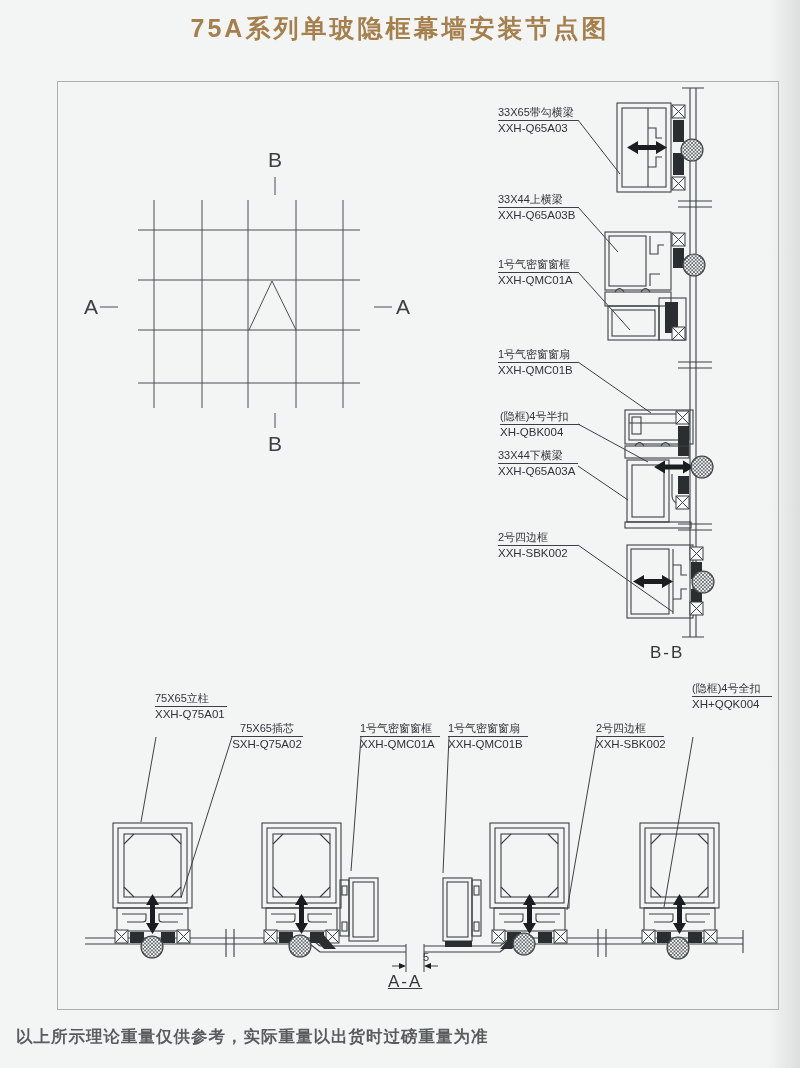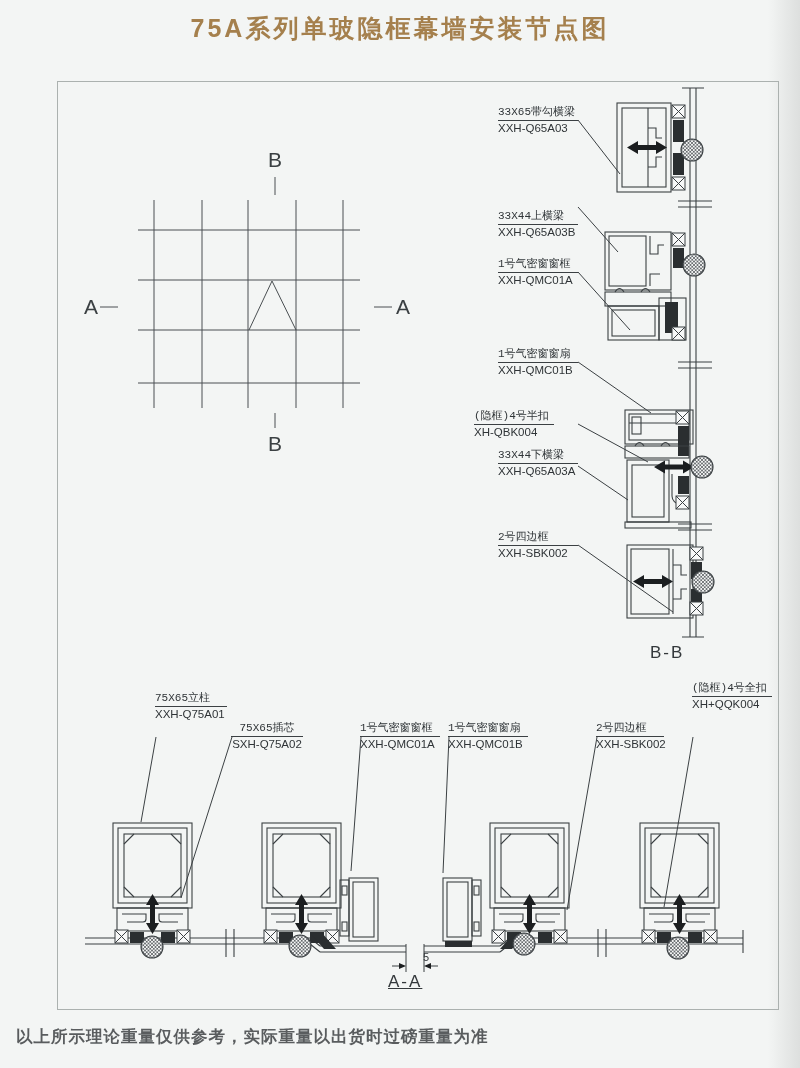--- a/index.html
+++ b/index.html
@@ -9,21 +9,21 @@
   #drawing-svg{position:absolute;left:0;top:0;}
   .page-title{position:absolute;left:0;top:12px;width:100%;text-align:center;
     font-size:25px;font-weight:bold;letter-spacing:3px;color:#a5804d;}
   .frame{position:absolute;left:57px;top:81px;width:720px;height:927px;
     border:1px solid #abb1af;}
   .footer-note{position:absolute;left:0;top:1026px;width:100%;text-align:left;
     font-size:16.5px;font-weight:bold;color:#595c5e;letter-spacing:1px;padding-left:16px;}
   .plan-letter{position:absolute;font-size:21px;color:#3b4043;}
   .sec-title{position:absolute;font-size:17px;color:#33383b;letter-spacing:2px;}
   .lbl{position:absolute;width:80px;font-size:11px;line-height:13px;color:#2f3437;}
-  .lbl .nm{display:block;border-bottom:1px solid #3b4043;padding-bottom:1px;white-space:nowrap;font-family:Liberation Mono, monospace;}
+  .lbl .nm{display:block;border-bottom:1px solid #3b4043;padding-bottom:1px;white-space:nowrap;}
   .lbl .cd{display:block;padding-top:1px;white-space:nowrap;font-size:11.5px;}
   .dim{position:absolute;font-size:11px;color:#33383b;}
 </style>
 </head>
 <body>
 
 <div id="page">
 
   <div class="page-title">75A系列单玻隐框幕墙安装节点图</div>
   <div class="frame"></div>
@@ -211,33 +211,33 @@
 
   <div class="plan-letter" style="left:268px;top:148px;">B</div>
   <div class="plan-letter" style="left:268px;top:432px;">B</div>
   <div class="plan-letter" style="left:84px;top:295px;">A</div>
   <div class="plan-letter" style="left:396px;top:295px;">A</div>
 
   <div class="lbl" style="left:498px;top:106px;">
     <span class="nm">33X65带勾横梁</span>
     <span class="cd">XXH-Q65A03</span>
   </div>
-  <div class="lbl" style="left:498px;top:210px;">
+  <div class="lbl" style="left:498px;top:193px;">
     <span class="nm">33X44上横梁</span>
     <span class="cd">XXH-Q65A03B</span>
   </div>
   <div class="lbl" style="left:498px;top:258px;">
     <span class="nm">1号气密窗窗框</span>
     <span class="cd">XXH-QMC01A</span>
   </div>
   <div class="lbl" style="left:498px;top:348px;">
     <span class="nm">1号气密窗窗扇</span>
     <span class="cd">XXH-QMC01B</span>
   </div>
-  <div class="lbl" style="left:474px;top:410px;">
+  <div class="lbl" style="left:500px;top:410px;">
     <span class="nm">(隐框)4号半扣</span>
     <span class="cd">XH-QBK004</span>
   </div>
   <div class="lbl" style="left:498px;top:449px;">
     <span class="nm">33X44下横梁</span>
     <span class="cd">XXH-Q65A03A</span>
   </div>
   <div class="lbl" style="left:498px;top:531px;">
     <span class="nm">2号四边框</span>
     <span class="cd">XXH-SBK002</span>

